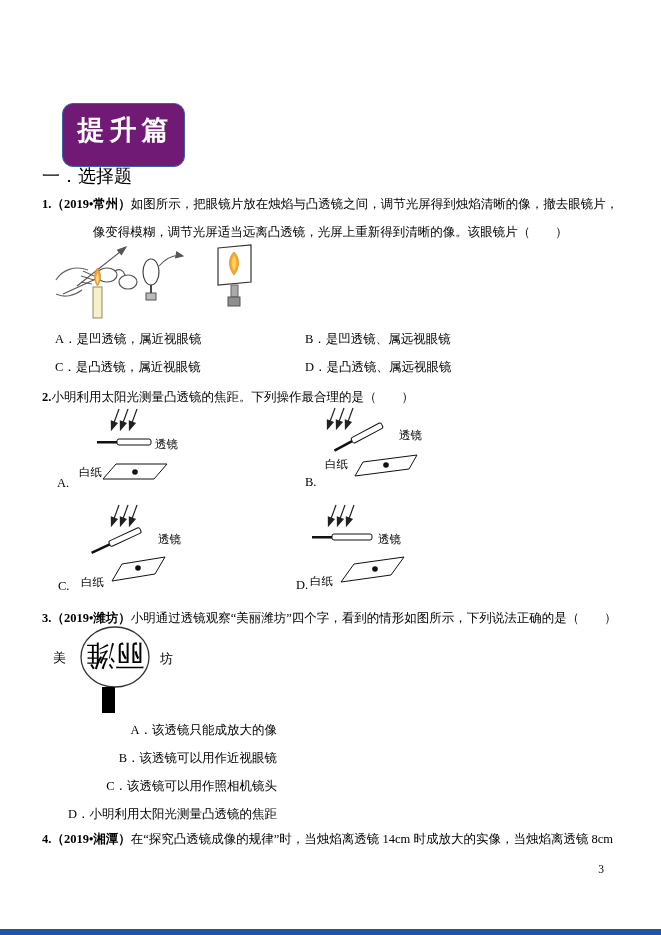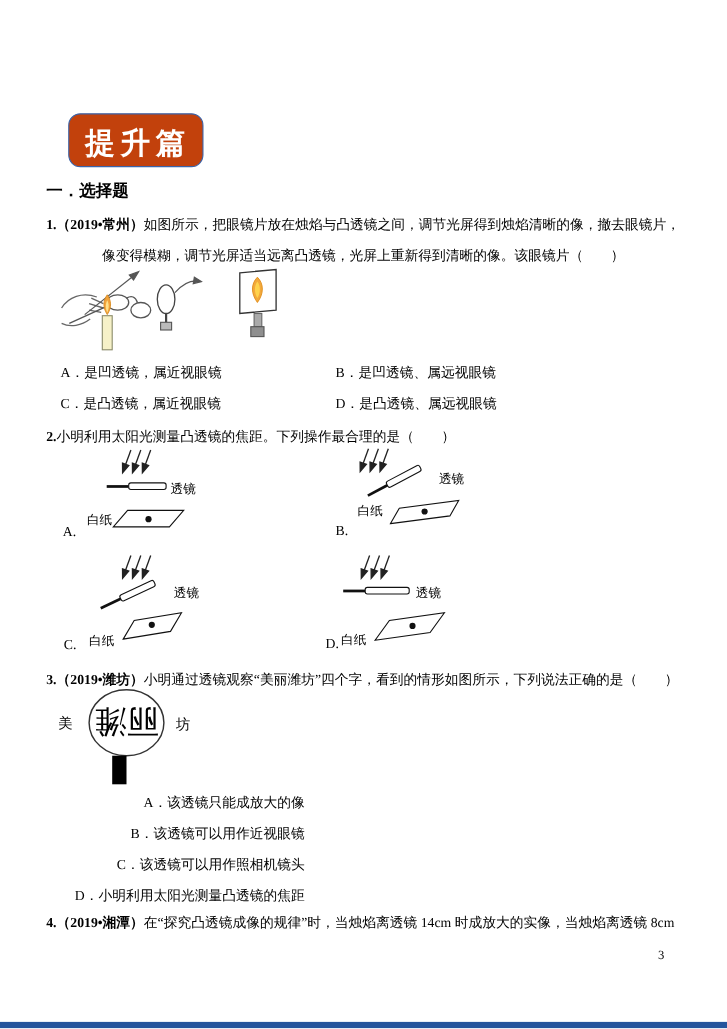--- a/index.html
+++ b/index.html
@@ -1,23 +1,23 @@
 <!DOCTYPE html>
 <html><head>
 <meta charset="utf-8">
 <style>
   html,body{margin:0;padding:0;background:#fff;}
   .page{position:relative;width:661px;height:935px;background:#fff;overflow:hidden;
         font-family:"Liberation Serif","DejaVu Serif",serif;color:#000;font-size:12.5px;}
   .abs{position:absolute;}
   .line{white-space:nowrap;line-height:28px;}
-  .badge{position:absolute;left:62px;top:103px;width:123px;height:49px;background:#c2410c;
+  .badge{position:absolute;left:62px;top:103px;width:123px;height:64px;background:#701a75;
          border:1px solid #3b63a8;border-radius:11px;color:#fff;text-align:center;
          line-height:53px;font-size:27px;font-weight:bold;letter-spacing:5px;padding-left:4px;box-sizing:border-box;}
-  .section-title{position:absolute;left:42px;top:164px;font-weight:bold;font-size:15px;white-space:nowrap;}
+  .section-title{position:absolute;left:42px;top:164px;font-weight:normal;font-size:18px;white-space:nowrap;}
   .qtext{position:absolute;left:42px;white-space:nowrap;line-height:28px;}
   .qtext b{font-weight:bold;}
   .opt-grid{position:absolute;left:55px;display:grid;grid-template-columns:250px auto;line-height:28px;white-space:nowrap;}
   .opt-list{position:absolute;left:68px;line-height:28px;white-space:nowrap;text-align:right;}
   svg{position:absolute;overflow:visible;}
   svg text{font-family:"Liberation Serif","DejaVu Serif",serif;fill:#000;}
   .figlabel{font-size:11.5px;}
   .letter{font-size:12.5px;}
   .bottom-bar{position:absolute;left:0;top:929px;width:661px;height:6px;background:#24549c;}
   .pagenum{position:absolute;left:591px;top:863px;width:20px;text-align:center;font-size:11.5px;}

